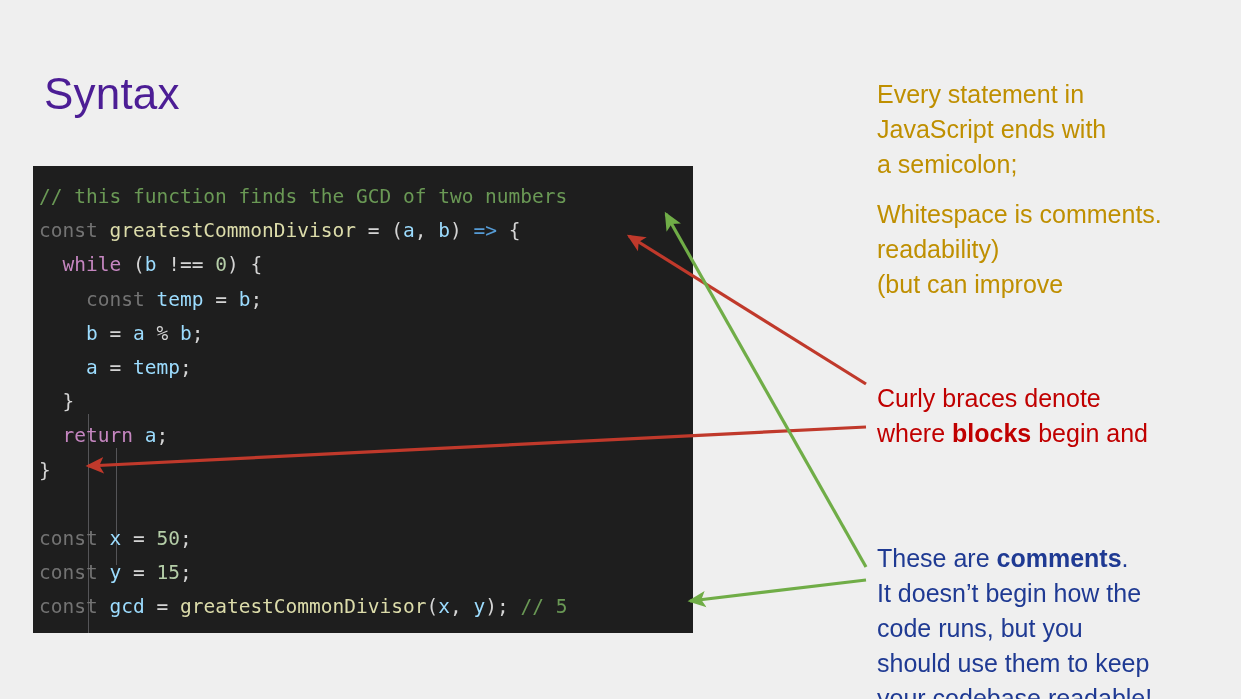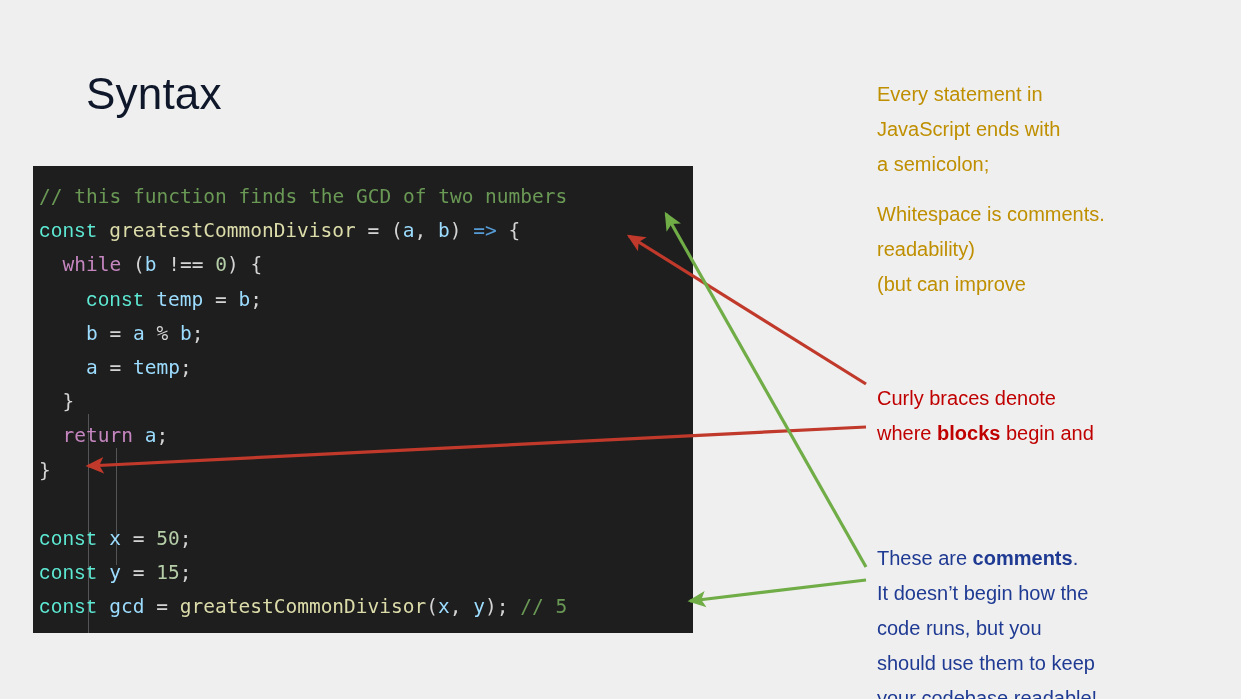--- a/index.html
+++ b/index.html
@@ -24,24 +24,23 @@
   }
 
   
   #slide-title {
     position: absolute;
     left: 44px;
     top: 72px;
     font-size: 44px;
     line-height: 1.0;
     font-weight: 400;
-    color: #0f172a;
+    color: #4c1d95;
     letter-spacing: 0.2px;
     white-space: nowrap;
-    margin-left: 42px;
   }
 
   
   #code-block {
     position: absolute;
     left: 33px;
     top: 166px;
     width: 660px;
     height: 467px;
     background: #1e1e1e;
@@ -65,34 +64,34 @@
   .guide {
     position: absolute;
     width: 1px;
     background: #555558;
   }
   #guide-1 { left: 55px;  top: 248px; height: 219px; }
   #guide-2 { left: 83px;  top: 282px; height: 117px; }
 
   
   .t-comment  { color: #6a9955; }
-  .t-keyword  { color: #5eead4; font-family: Liberation Mono, monospace; }   
+  .t-keyword  { color: #737373; }   
   .t-ctrl     { color: #c586c0; }   
   .t-func     { color: #dcdcaa; }
   .t-var      { color: #9cdcfe; }
   .t-num      { color: #b5cea8; }
   .t-punct    { color: #d4d4d4; }
   .t-op       { color: #d4d4d4; }
   .t-arrow    { color: #569cd6; }
 
   
   .annotation {
     position: absolute;
     font-family: "Liberation Sans", sans-serif;
-    font-size: 20px;
+    font-size: 25px;
     line-height: 35px;
     font-weight: 400;
   }
   .annotation b { font-weight: 700; }
 
   #annotation-semicolon  { left: 877px; top: 77px;  width: 350px; color: #bf8f00; }
   #annotation-whitespace { left: 877px; top: 197px; width: 350px; color: #bf8f00; }
   #annotation-braces     { left: 877px; top: 381px; width: 350px; color: #c00000; }
   #annotation-comments   { left: 877px; top: 521px; width: 360px; color: #1f3a93; margin-top: 20px; }
 

